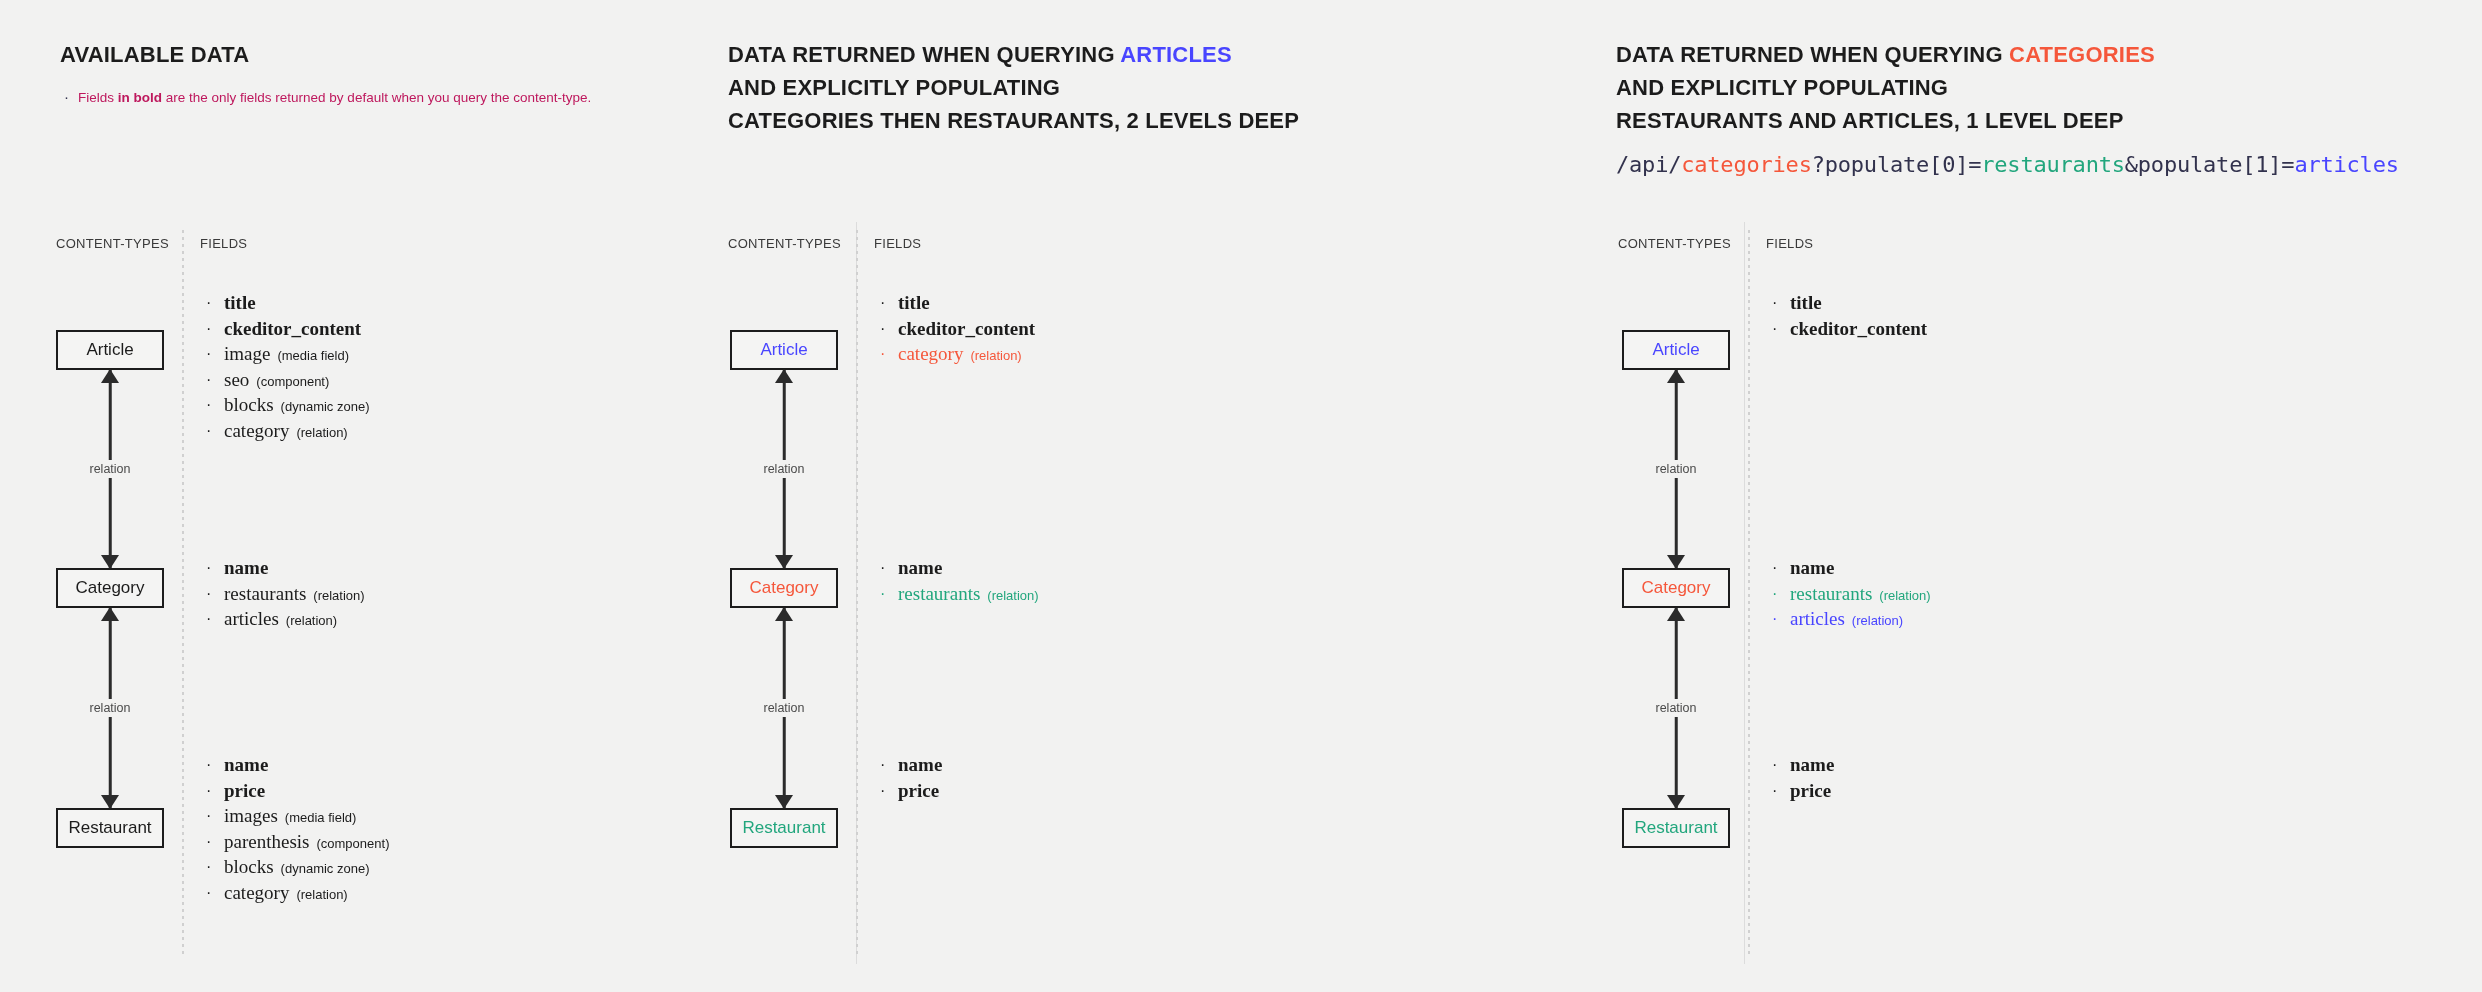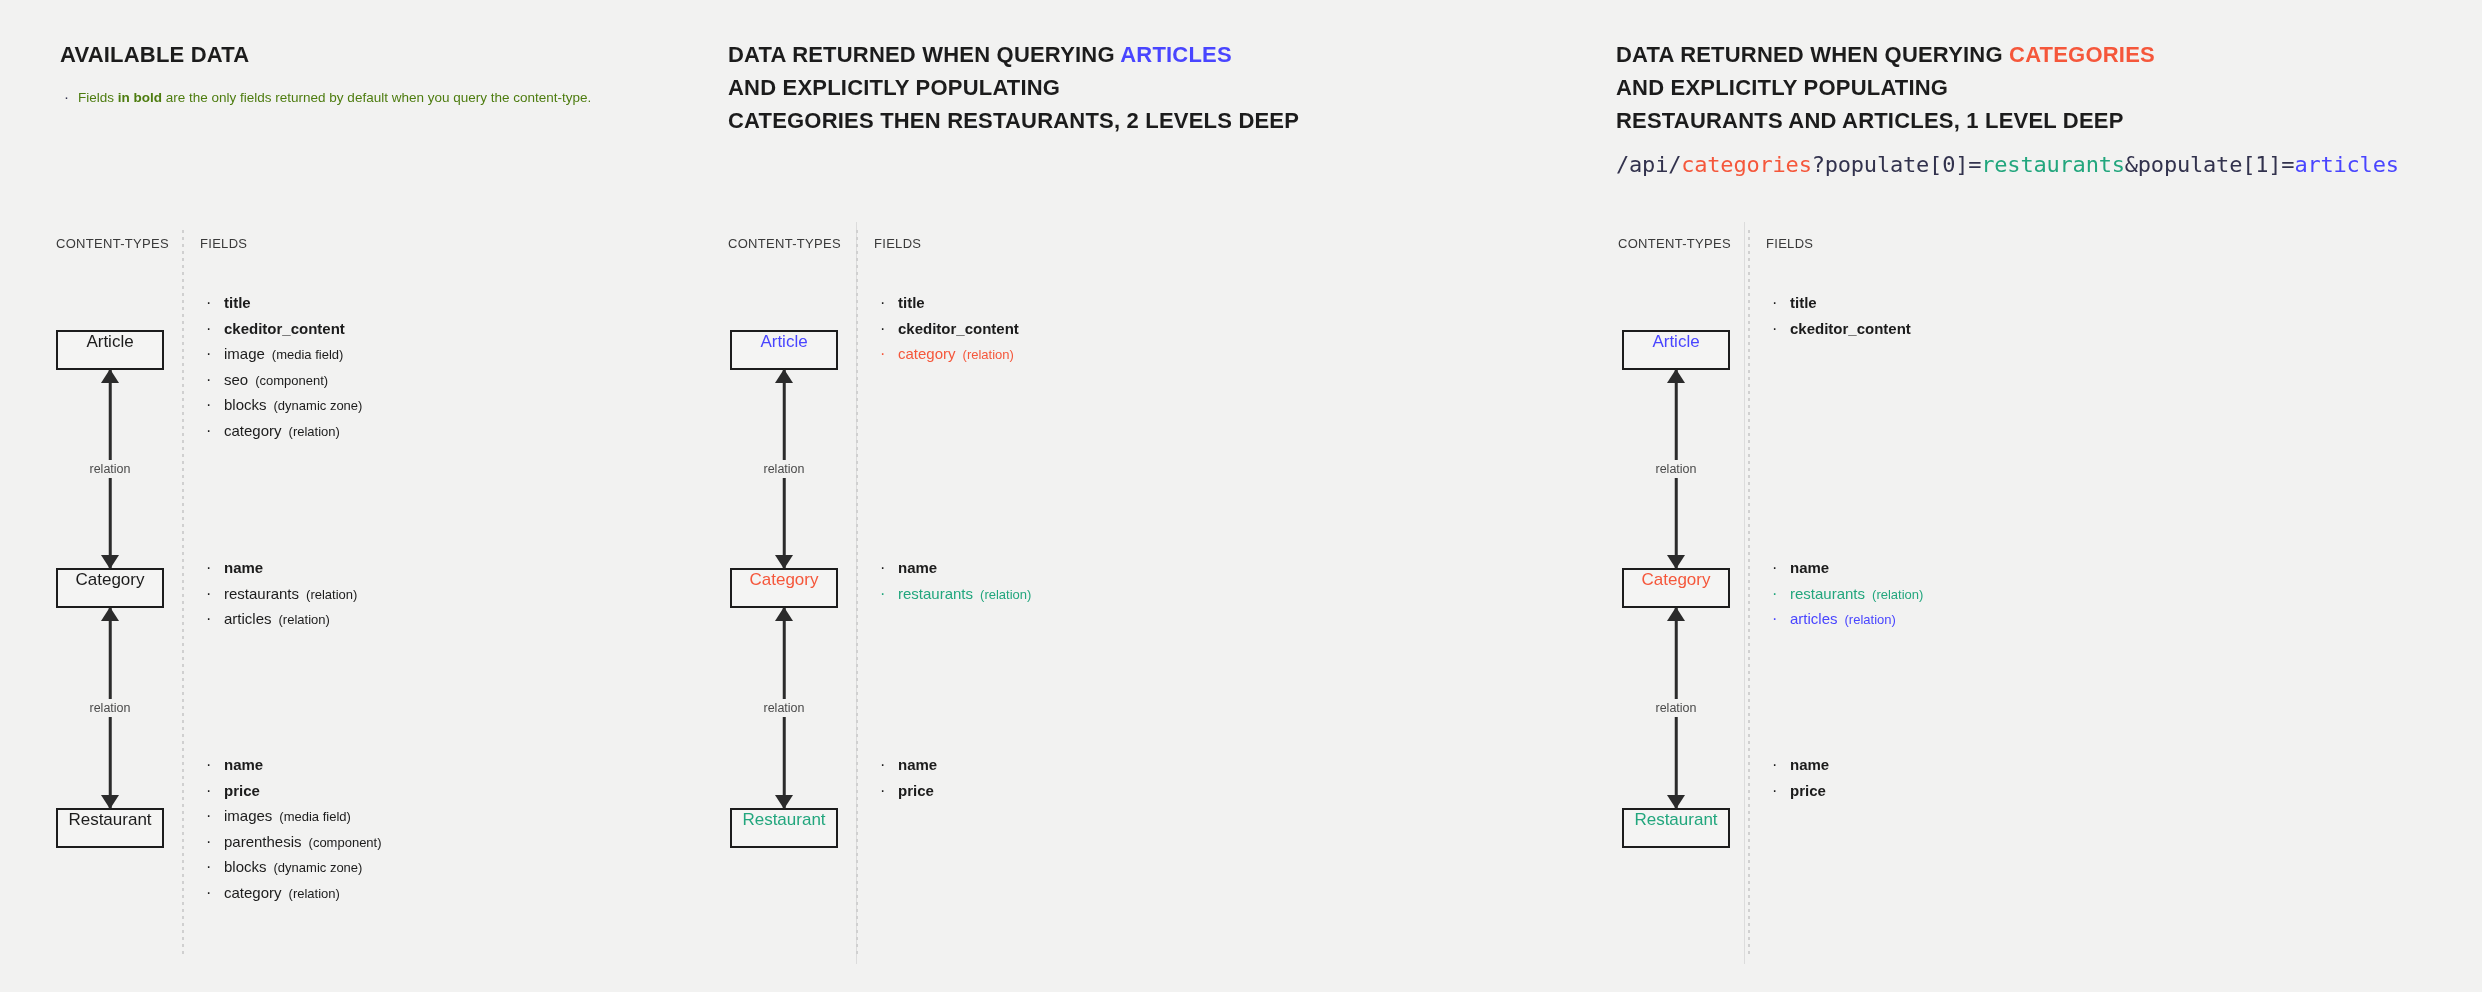--- a/index.html
+++ b/index.html
@@ -34,21 +34,21 @@
   .heading .accent-blue { color: #4945ff; }
   .heading .accent-red  { color: #f5573b; }
 
   #heading-1 { left: 60px;  top: 38px; text-align: right; }
   #heading-2 { left: 728px; top: 38px; }
   #heading-3 { left: 1616px; top: 38px; }
 
   
   .notes {
     position: absolute; left: 62px; top: 88px;
-    font-size: 13.5px; line-height: 19px; color: #4d7c0f;
+    font-size: 13.5px; line-height: 19px; color: #be185d;
     list-style: none; margin: 0; padding: 0;
   }
   .notes li { position: relative; padding-left: 16px; white-space: pre-wrap; }
   .notes li::before {
     content: "·"; position: absolute; left: 2px; top: -1px;
     color: #32324d; font-size: 15px;
   }
   .notes b { font-weight: bold; }
 
   
@@ -82,21 +82,21 @@
     background-size: 2px 7px;
     background-repeat: repeat-y;
   }
 
   
   .ebox {
     position: absolute;
     width: 108px; height: 40px;
     border: 2.5px solid #1c1c1c;
     background: #f4f4f3;
-    display: flex; justify-content: center;
+    display: flex; align-items: center; justify-content: center;
     font-size: 17px;
     color: #1c1c1c;
   }
   .ebox.blue { color: #4945ff; }
   .ebox.red  { color: #f5573b; }
   .ebox.teal { color: #22a67d; }
 
   
   .arrow { position: absolute; }
   .arrow .shaft {
@@ -133,22 +133,22 @@
     height: 25.5px;
     line-height: 25.5px;
     white-space: nowrap;
   }
   .fieldlist li::before {
     content: "·";
     position: absolute; left: 2px; top: 0;
     font-size: 16px; line-height: 25.5px;
   }
   .fieldlist .fname {
-    font-family: Liberation Sans, sans-serif;
-    font-size: 15px;
+    font-family: Liberation Serif, serif;
+    font-size: 19px;
   }
   .fieldlist li.bold .fname { font-weight: bold; }
   .fieldlist .ftype {
     font-family: "Liberation Sans", sans-serif;
     font-size: 13px;
     margin-left: 7px;
   }
   .fieldlist li.c-default { color: #1c1c1c; }
   .fieldlist li.c-default::before { color: #1c1c1c; }
   .fieldlist li.c-red   { color: #f5573b; }

